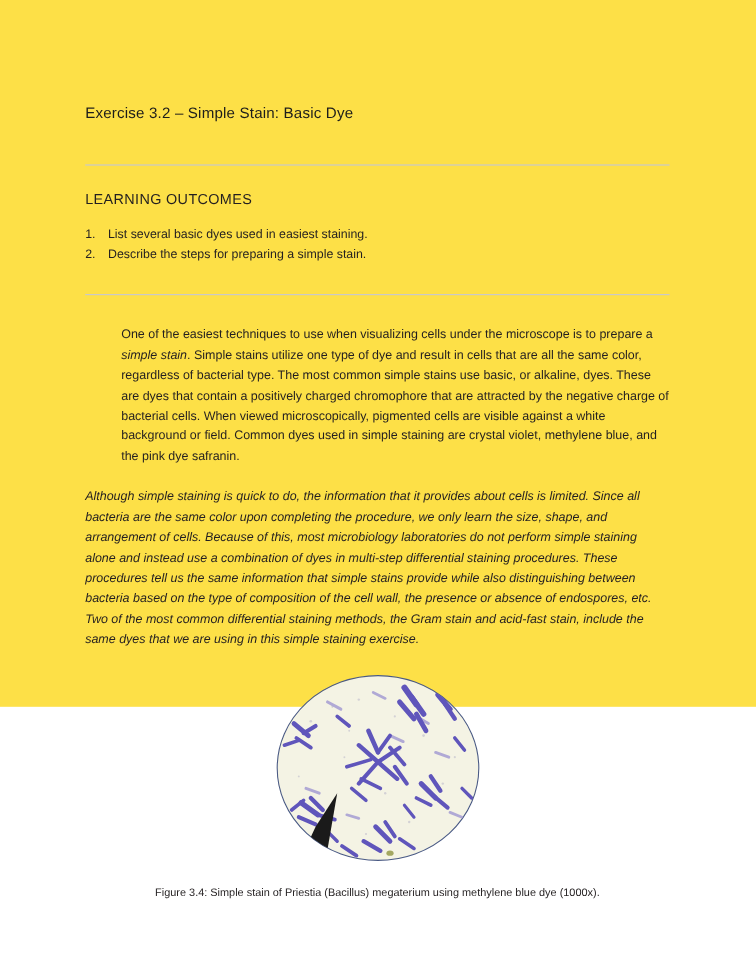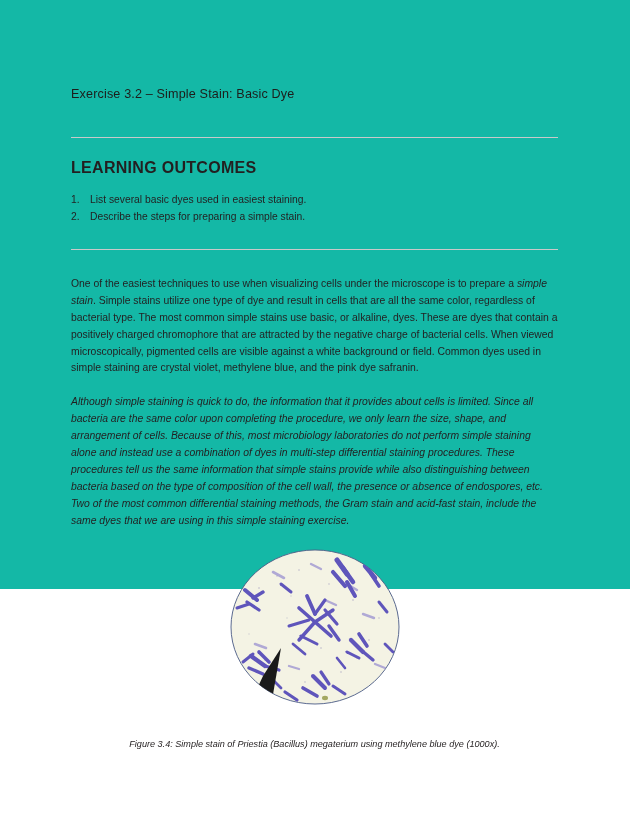--- a/index.html
+++ b/index.html
@@ -14,21 +14,21 @@
     font-family: "Liberation Sans", sans-serif;
     color: #231f20;
     overflow: hidden;
   }
 
   .page {
     position: absolute;
     left: 0; top: 0;
     width: 630px;
     height: 589px;
-    background: #14b8a6;
+    background: #fde047;
   }
 
   .content {
     position: absolute;
     left: 71px;
     top: 0;
     width: 487px;
   }
 
   
@@ -48,22 +48,22 @@
     background: #c9c9c9;
     width: 487px;
   }
   .rule-top { margin-top: 35px; }
   .rule-bottom { margin-top: 23px; }
 
   
   .lo-heading {
     margin: 0;
     padding-top: 21px;
-    font-size: 16px;
-    font-weight: 700;
+    font-size: 12px;
+    font-weight: 400;
     letter-spacing: 0.3px;
     color: #231f20;
   }
 
   .lo-list {
     margin: 0;
     padding: 15px 0 0 0;
     list-style: none;
   }
   .lo-item {
@@ -79,42 +79,41 @@
   .lo-text { flex: 1; }
 
   
   .body-para {
     margin: 0;
     font-size: 10.4px;
     line-height: 1.63;
     color: #231f20;
     text-align: left;
   }
-  .para-first { padding-top: 26px; }
+  .para-first { padding-top: 26px; margin-left: 30px; }
   .para-second { padding-top: 17px; font-style: italic; }
   .it { font-style: italic; }
 
   
   .figure-block {
     padding-top: 18px;
     text-align: center;
   }
   .micro-wrap {
     position: relative;
     width: 172px;
     height: 158px;
     margin: 0 auto;
   }
   .micro-svg { display: block; }
 
   .figure-caption {
-    margin: 13px;
+    margin: 0;
     padding-top: 19px;
     font-size: 9.1px;
-    font-style: italic;
     line-height: 1.5;
     color: #231f20;
     text-align: center;
   }
 
   
   .page-number {
     position: absolute;
     left: 0;
     top: 772px;

